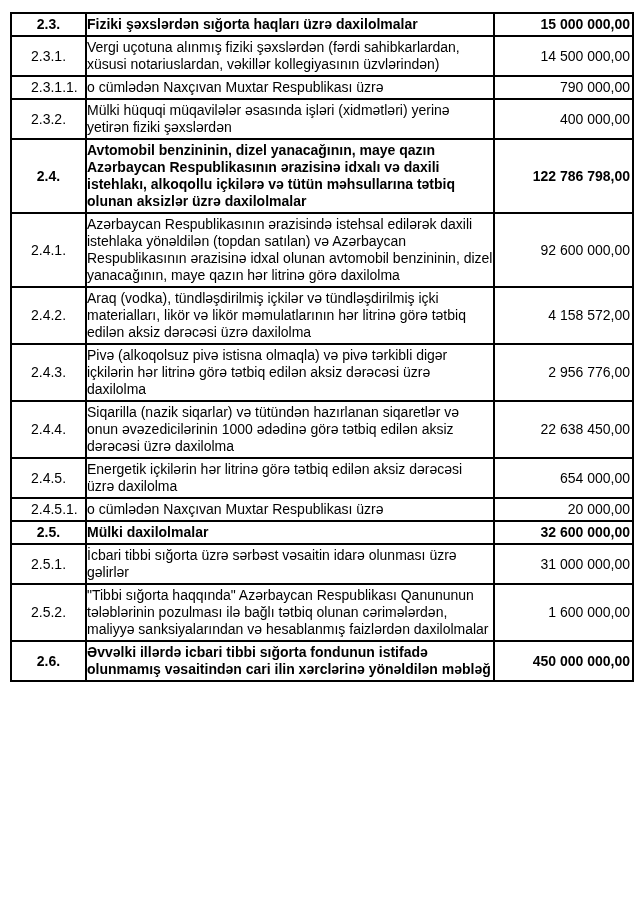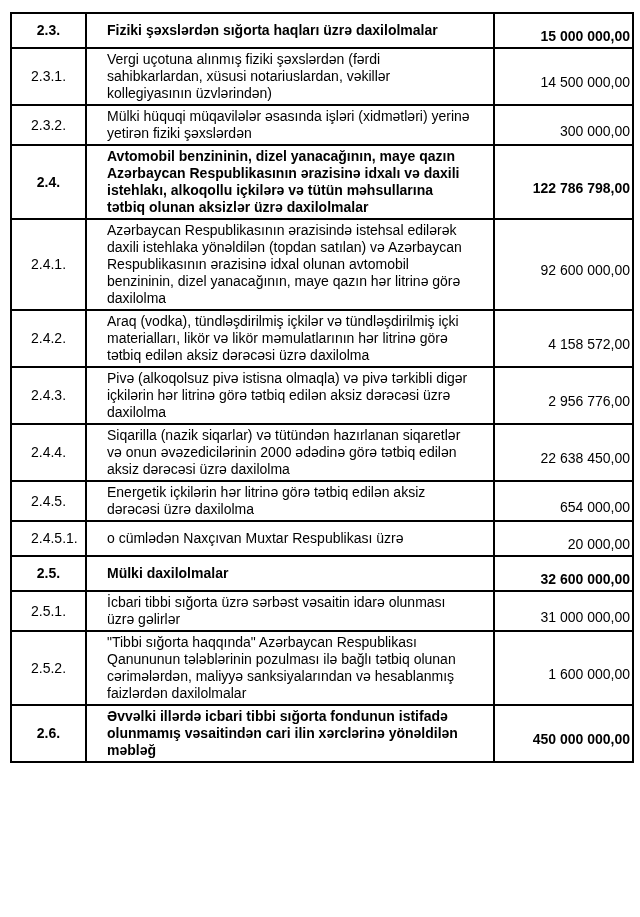--- a/index.html
+++ b/index.html
@@ -25,33 +25,33 @@
   }
   col.col-code   { width: 75px;  }
   col.col-desc   { width: 408px; }
   col.col-amount { width: 139px; }
   td {
     border: 2px solid #000000;
     font-size: 14px;
     line-height: 17px;
     color: #000000;
     vertical-align: middle;
-    padding: 2px 20px;
+    padding: 2px 0;
     overflow: hidden;
   }
   td.code {
     text-align: center;
     padding: 2px 19px;
   }
   td.desc {
     text-align: left;
   }
   td.amount {
     text-align: right;
-    padding: 14px 2px 2px 1px;
+    padding: 2px 2px 2px 1px;
     white-space: nowrap;
   }
   tr.section td {
     font-weight: bold;
   }
 </style>
 </head>
 <body>
 
 <div class="page">
@@ -67,25 +67,30 @@
     <td class="desc">Fiziki şəxslərdən sığorta haqları üzrə daxilolmalar</td>
     <td class="amount">15 000 000,00</td>
   </tr>
 
   <tr>
     <td class="code">2.3.1.</td>
     <td class="desc">Vergi uçotuna alınmış fiziki şəxslərdən (fərdi sahibkarlardan, xüsusi notariuslardan, vəkillər kollegiyasının üzvlərindən)</td>
     <td class="amount">14 500 000,00</td>
   </tr>
 
+  <tr>
+    <td class="code">2.3.1.1.</td>
+    <td class="desc">o cümlədən Naxçıvan Muxtar Respublikası üzrə</td>
+    <td class="amount">790 000,00</td>
+  </tr>
 
   <tr>
     <td class="code">2.3.2.</td>
     <td class="desc">Mülki hüquqi müqavilələr əsasında işləri (xidmətləri) yerinə yetirən fiziki şəxslərdən</td>
-    <td class="amount">300 000,00</td>
+    <td class="amount">400 000,00</td>
   </tr>
 
 
   <tr class="section">
     <td class="code">2.4.</td>
     <td class="desc">Avtomobil benzininin, dizel yanacağının, maye qazın Azərbaycan Respublikasının ərazisinə idxalı və daxili istehlakı, alkoqollu içkilərə və tütün məhsullarına tətbiq olunan aksizlər üzrə daxilolmalar</td>
     <td class="amount">122 786 798,00</td>
   </tr>
 
   <tr>
@@ -103,21 +108,21 @@
 
   <tr>
     <td class="code">2.4.3.</td>
     <td class="desc">Pivə (alkoqolsuz pivə istisna olmaqla) və pivə tərkibli digər içkilərin hər litrinə görə tətbiq edilən aksiz dərəcəsi üzrə daxilolma</td>
     <td class="amount">2 956 776,00</td>
   </tr>
 
 
   <tr>
     <td class="code">2.4.4.</td>
-    <td class="desc">Siqarilla (nazik siqarlar) və tütündən hazırlanan siqaretlər və onun əvəzedicilərinin 2000 ədədinə görə tətbiq edilən aksiz dərəcəsi üzrə daxilolma</td>
+    <td class="desc">Siqarilla (nazik siqarlar) və tütündən hazırlanan siqaretlər və onun əvəzedicilərinin 1000 ədədinə görə tətbiq edilən aksiz dərəcəsi üzrə daxilolma</td>
     <td class="amount">22 638 450,00</td>
   </tr>
 
 
   <tr>
     <td class="code">2.4.5.</td>
     <td class="desc">Energetik içkilərin hər litrinə görə tətbiq edilən aksiz dərəcəsi üzrə daxilolma</td>
     <td class="amount">654 000,00</td>
   </tr>
 

